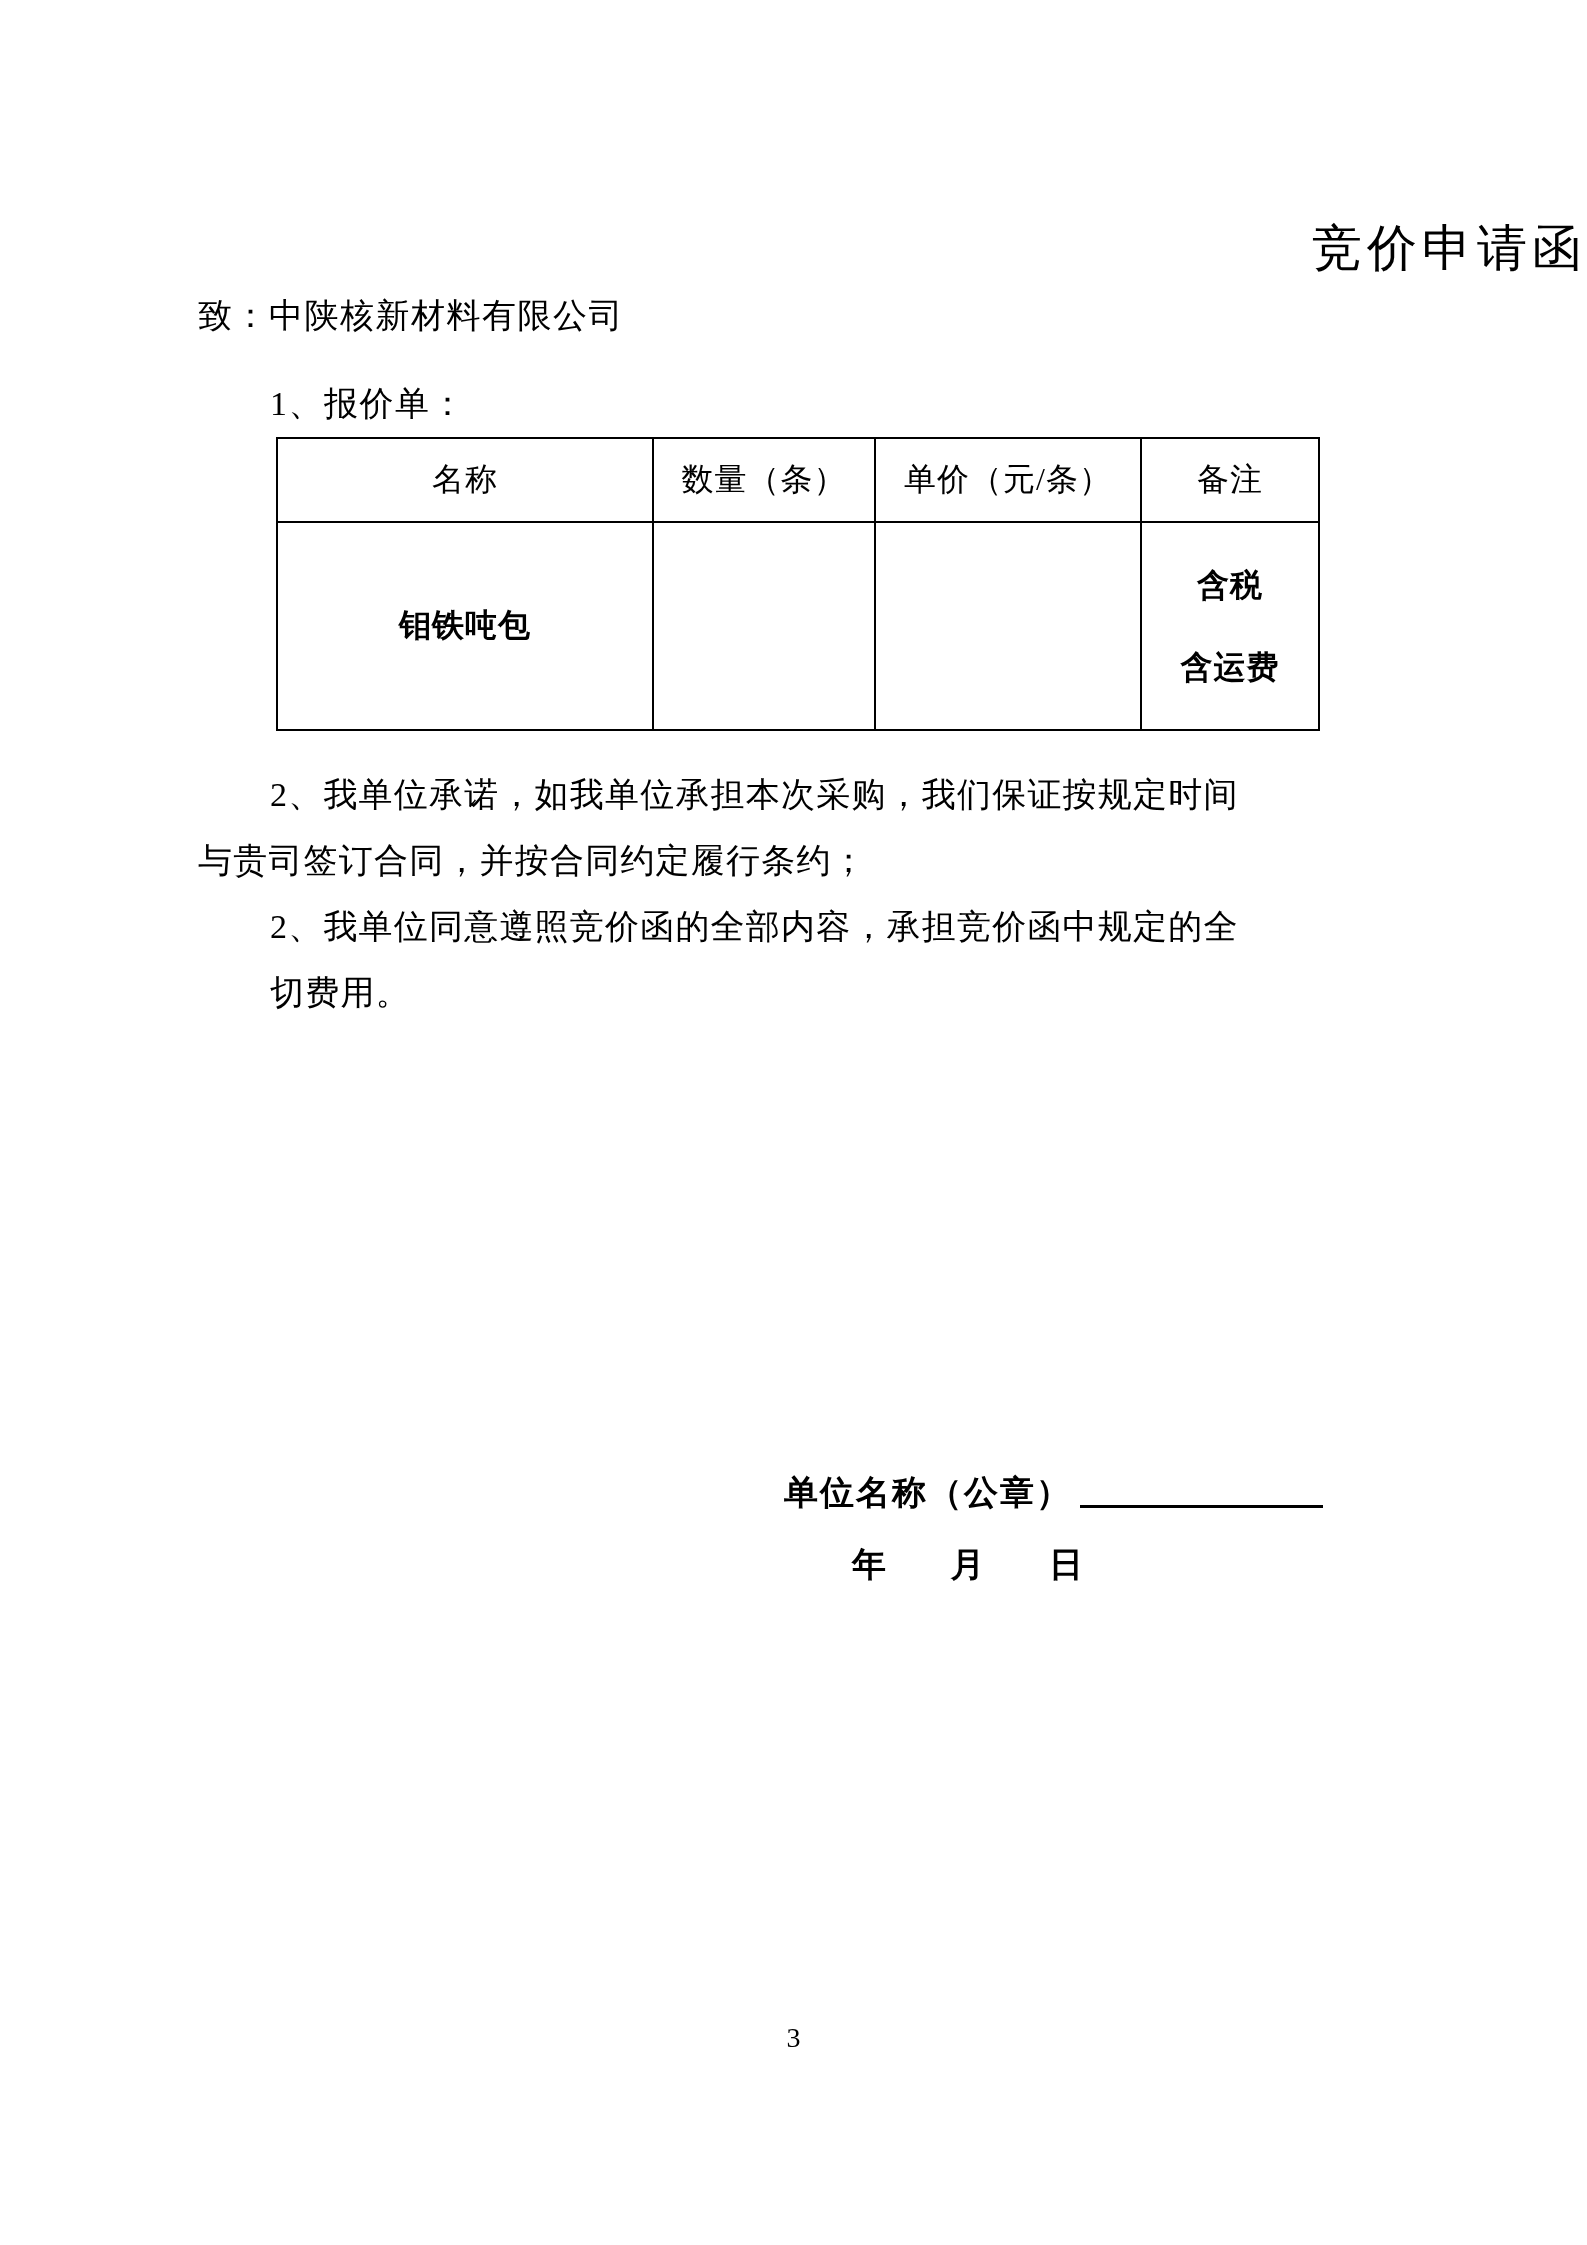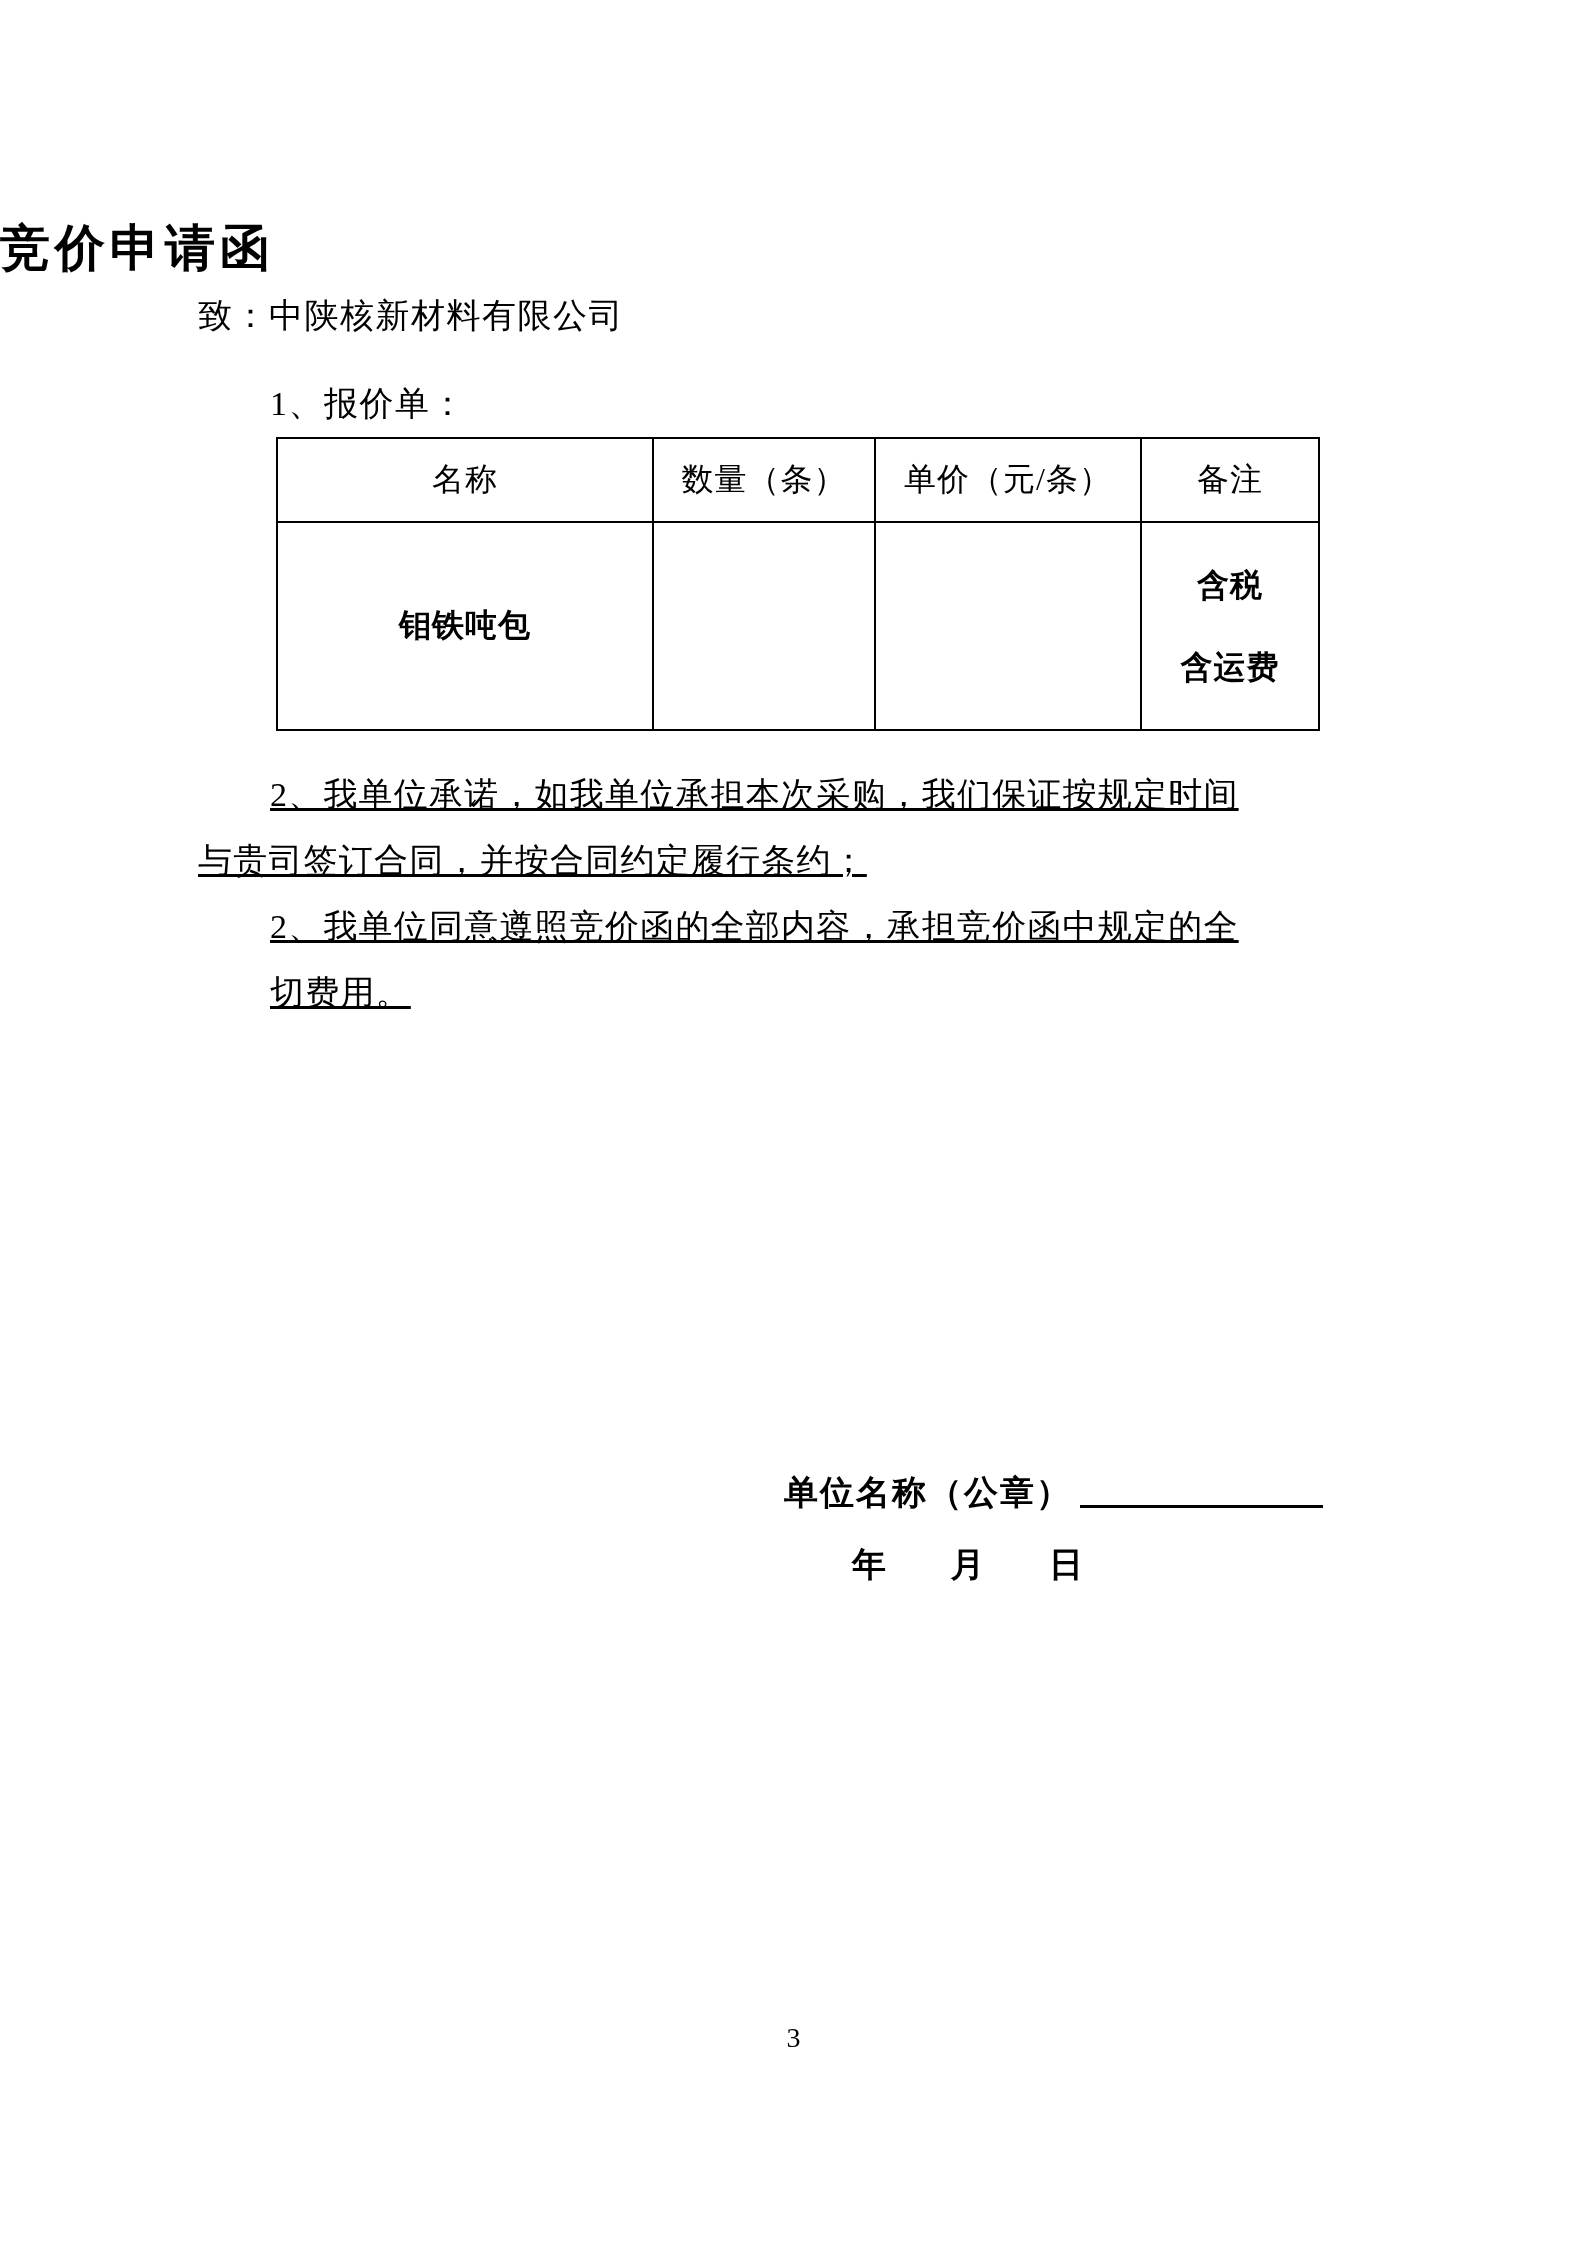--- a/index.html
+++ b/index.html
@@ -20,23 +20,23 @@
     box-sizing: border-box;
     overflow: hidden;
   }
 
   
   .doc-title {
     position: absolute;
     left: 0;
     top: 186px;
     width: 1587px;
-    text-align: left;
+    text-align: right;
     font-size: 50px;
-    font-weight: bold;
+    font-weight: normal;
     letter-spacing: 5px;
     line-height: 1.15;
     font-family: "Liberation Serif", "DejaVu Serif", serif;
   }
 
   
   .body-block {
     position: absolute;
     left: 198px;
     top: 283px;
@@ -114,21 +114,20 @@
     position: absolute;
     left: 198px;
     top: 762px;
     width: 1210px;
   }
   .after-table .para {
     margin-bottom: 0;
   }
   .para-group {
     margin-bottom: 6px;
-    text-decoration: underline;
   }
 
   
   .signature {
     position: absolute;
     left: 784px;
     top: 1470px;
     width: 700px;
     font-weight: bold;
     font-size: 34px;

